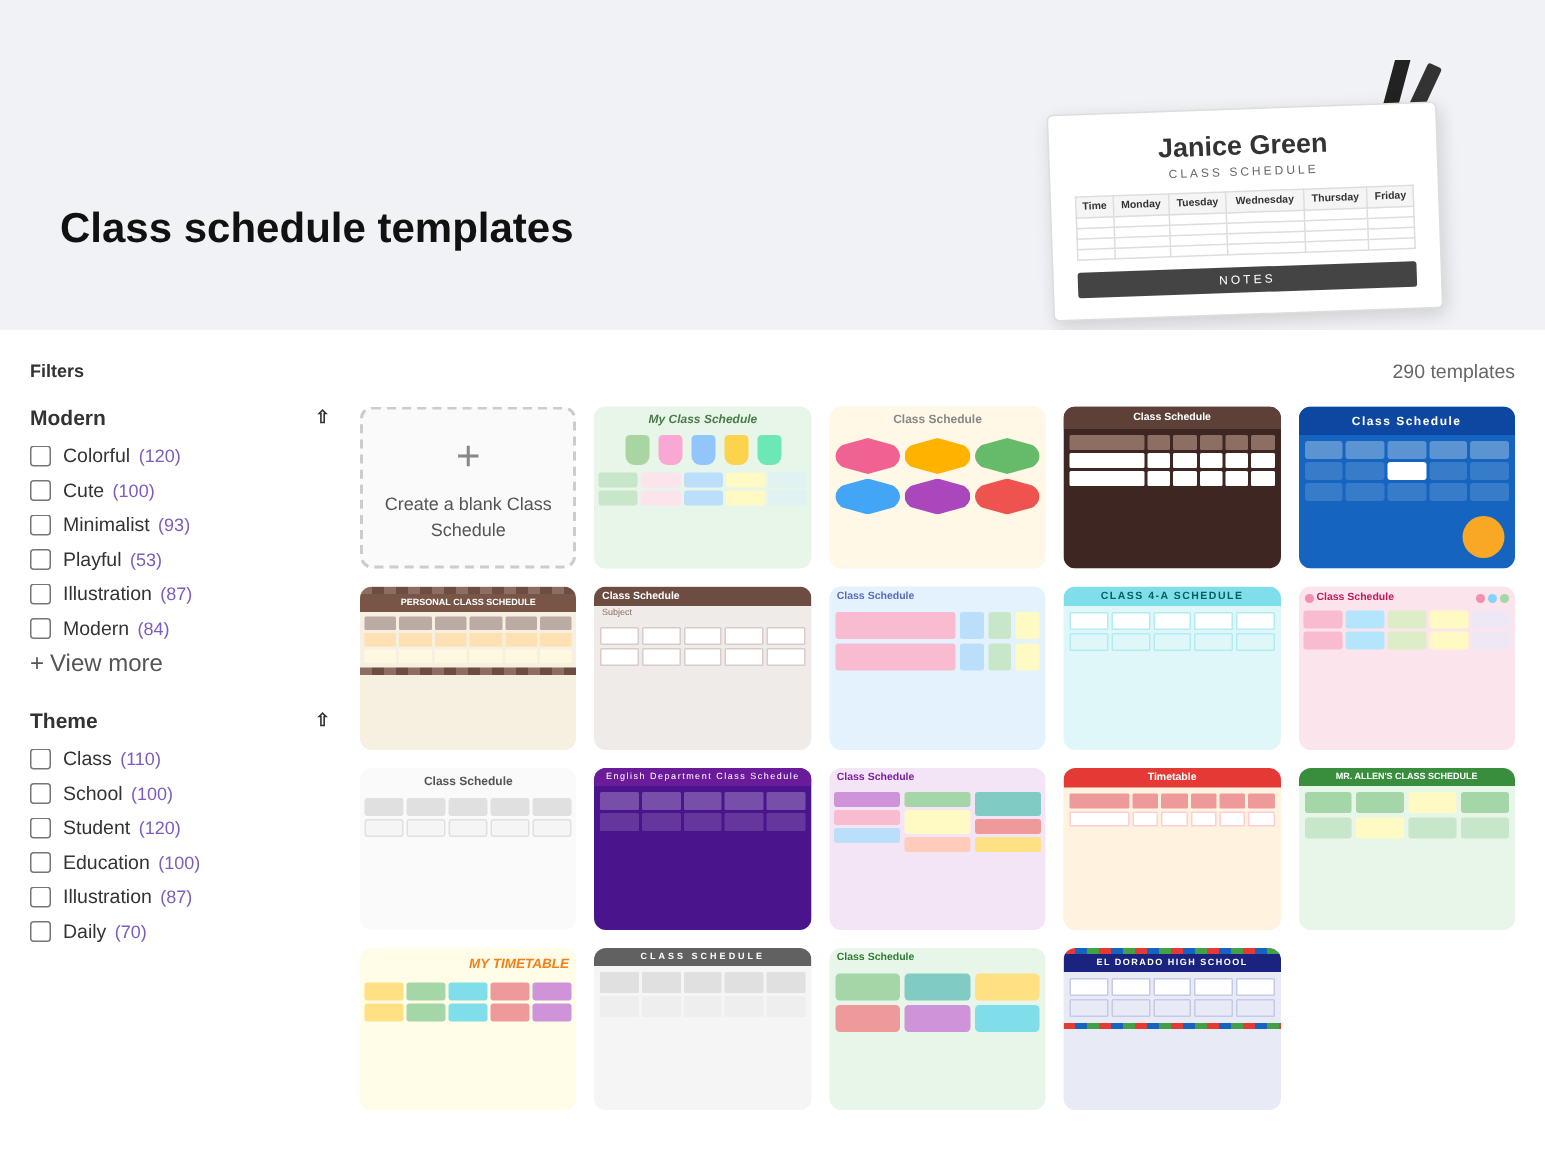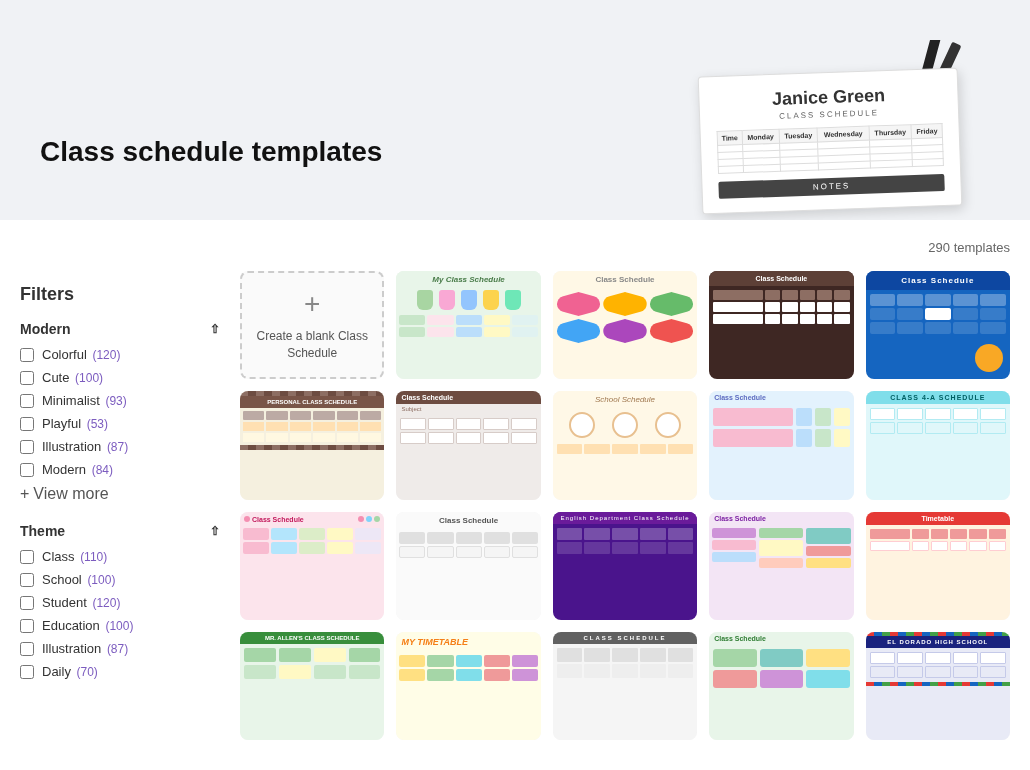--- a/index.html
+++ b/index.html
@@ -44,21 +44,21 @@
     .schedule-card-table { width: 100%; border-collapse: collapse; font-size: 7px; }
     .schedule-card-table th, .schedule-card-table td { border: 1px solid #ddd; padding: 3px 2px; text-align: center; }
     .schedule-card-table th { background: #f5f5f5; }
     .schedule-notes { background: #444; color: #fff; text-align: center; font-size: 8px; padding: 4px; margin-top: 8px; border-radius: 2px; letter-spacing: 2px; text-transform: uppercase; }
 
     
     .main-container { display: flex; padding: 20px 20px; gap: 20px; }
 
     
     .sidebar { width: 200px; min-width: 180px; flex-shrink: 0; }
-    .sidebar-title { font-size: 18px; font-weight: 700; margin-bottom: 16px; margin-top: 44px; }
+    .sidebar-title { font-size: 12px; font-weight: 700; margin-bottom: 16px; }
     .filter-section { margin-bottom: 20px; }
     .filter-header { display: flex; justify-content: space-between; align-items: center; margin-bottom: 10px; cursor: pointer; font-size: 14px; font-weight: 600; }
     .filter-header .chevron { font-size: 12px; }
     .filter-item { display: flex; align-items: center; gap: 8px; margin-bottom: 8px; }
     .filter-item input[type="checkbox"] { width: 14px; height: 14px; accent-color: #6b4ef6; cursor: pointer; }
     .filter-item label { font-size: 13px; cursor: pointer; }
     .filter-count { color: #7c5cbf; font-size: 12px; margin-left: 2px; }
     .view-more { display: flex; align-items: center; gap: 4px; color: #555; font-size: 13px; cursor: pointer; margin-top: 4px; }
     .view-more span { color: #555; font-size: 16px; }
 
@@ -394,37 +394,20 @@
             <div style="background:#fff;height:12px;border:1px solid #d7ccc8;border-radius:1px;"></div>
             <div style="background:#fff;height:12px;border:1px solid #d7ccc8;border-radius:1px;"></div>
             <div style="background:#fff;height:12px;border:1px solid #d7ccc8;border-radius:1px;"></div>
             <div style="background:#fff;height:12px;border:1px solid #d7ccc8;border-radius:1px;"></div>
             <div style="background:#fff;height:12px;border:1px solid #d7ccc8;border-radius:1px;"></div>
             <div style="background:#fff;height:12px;border:1px solid #d7ccc8;border-radius:1px;"></div>
           </div>
         </div>
       </div>
 
-      <div class="template-card">
-        <div class="tpl" style="background:#fff8e7;">
-          <div style="font-size:8px;font-style:italic;text-align:center;padding:4px;color:#a07850;">School Schedule</div>
-          <div style="display:flex;justify-content:space-around;padding:4px 8px;">
-            <div style="width:26px;height:26px;border-radius:50%;border:2px solid #e8c090;background:#fff;"></div>
-            <div style="width:26px;height:26px;border-radius:50%;border:2px solid #e8c090;background:#fff;"></div>
-            <div style="width:26px;height:26px;border-radius:50%;border:2px solid #e8c090;background:#fff;"></div>
-          </div>
-          <div style="display:grid;grid-template-columns:repeat(5,1fr);gap:2px;padding:2px 4px;">
-            <div style="background:#ffe0b2;height:10px;border-radius:1px;"></div>
-            <div style="background:#ffe0b2;height:10px;border-radius:1px;"></div>
-            <div style="background:#ffe0b2;height:10px;border-radius:1px;"></div>
-            <div style="background:#ffe0b2;height:10px;border-radius:1px;"></div>
-            <div style="background:#ffe0b2;height:10px;border-radius:1px;"></div>
-          </div>
-        </div>
-      </div>
 
       <div class="template-card">
         <div class="tpl" style="background:#e3f2fd;">
           <div style="font-size:7px;color:#5c6bc0;font-weight:bold;padding:3px 5px;">Class Schedule</div>
           <div style="display:grid;grid-template-columns:80px repeat(3,1fr);gap:3px;padding:4px;font-size:6px;">
             <div style="background:#f8bbd0;height:18px;border-radius:2px;"></div>
             <div style="background:#bbdefb;height:18px;border-radius:2px;"></div>
             <div style="background:#c8e6c9;height:18px;border-radius:2px;"></div>
             <div style="background:#fff9c4;height:18px;border-radius:2px;"></div>
             <div style="background:#f8bbd0;height:18px;border-radius:2px;"></div>
@@ -569,21 +552,21 @@
             <div style="background:#c8e6c9;height:14px;border-radius:2px;"></div>
             <div style="background:#fff9c4;height:14px;border-radius:2px;"></div>
             <div style="background:#c8e6c9;height:14px;border-radius:2px;"></div>
             <div style="background:#c8e6c9;height:14px;border-radius:2px;"></div>
           </div>
         </div>
       </div>
 
       <div class="template-card">
         <div class="tpl" style="background:#fffde7;">
-          <div style="font-size:9px;font-weight:bold;text-align:left;padding:5px;color:#f57f17;font-style:italic;">MY TIMETABLE</div>
+          <div style="font-size:9px;font-weight:bold;text-align:right;padding:5px;color:#f57f17;font-style:italic;">MY TIMETABLE</div>
           <div style="display:grid;grid-template-columns:repeat(5,1fr);gap:2px;padding:3px;">
             <div style="background:#ffe082;height:12px;border-radius:2px;"></div>
             <div style="background:#a5d6a7;height:12px;border-radius:2px;"></div>
             <div style="background:#80deea;height:12px;border-radius:2px;"></div>
             <div style="background:#ef9a9a;height:12px;border-radius:2px;"></div>
             <div style="background:#ce93d8;height:12px;border-radius:2px;"></div>
             <div style="background:#ffe082;height:12px;border-radius:2px;"></div>
             <div style="background:#a5d6a7;height:12px;border-radius:2px;"></div>
             <div style="background:#80deea;height:12px;border-radius:2px;"></div>
             <div style="background:#ef9a9a;height:12px;border-radius:2px;"></div>

